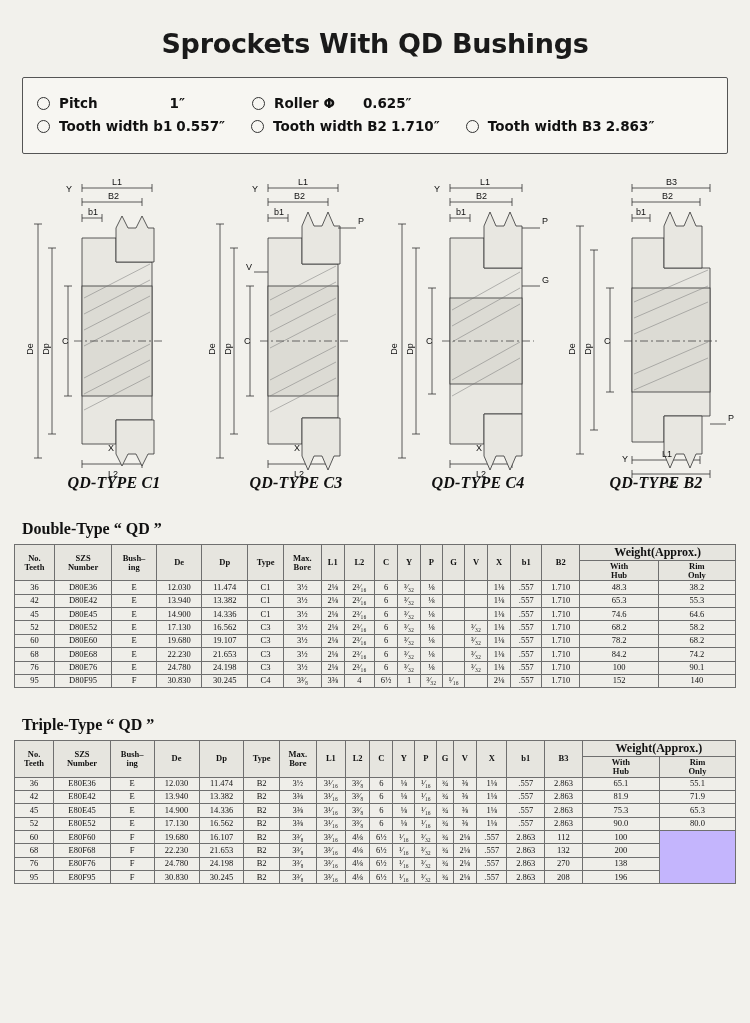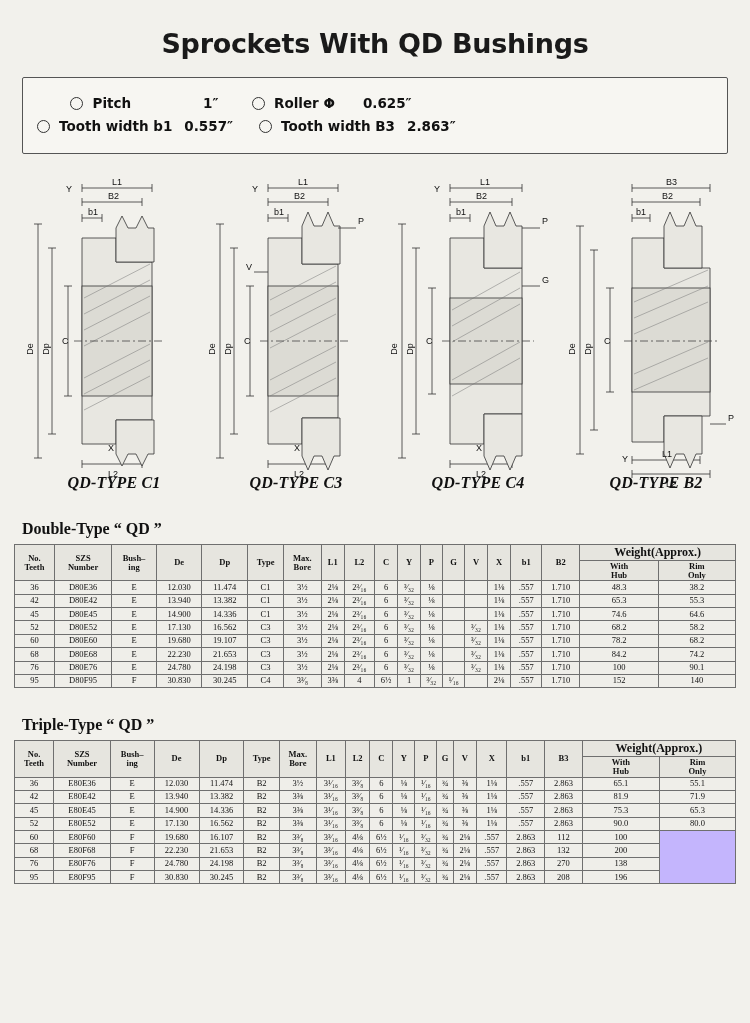--- a/index.html
+++ b/index.html
@@ -26,31 +26,31 @@
 
   
   .specbox{
     margin:8px 22px 0 22px;
     border:1.5px solid #555;
     background:#f7f6f2;
     padding:10px 14px 12px 14px;
     border-radius:2px;
   }
   .specrow{display:flex;align-items:center;margin:7px 0;}
-  .spec-item{display:flex;align-items:center;justify-content:center;}
+  .spec-item{display:flex;align-items:center;}
   .circle{
     width:11px;height:11px;border:1.5px solid #333;border-radius:50%;
     display:inline-block;margin-right:9px;flex:none;
   }
   .spec-label{
     font-family:"DejaVu Sans",sans-serif;font-weight:bold;font-size:13.5px;
   }
   .spec-val{
     font-family:"DejaVu Sans",sans-serif;font-weight:bold;font-size:13.5px;
-    margin-left:12px;
+    margin-left:4px;
   }
 
   
   .drawings{
     position:relative;
     margin:14px 10px 0 10px;
     height:340px;
   }
   .fig{position:absolute;top:0;width:180px;height:340px;}
   .fig svg{display:block;}
@@ -113,20 +113,25 @@
         <span class="circle"></span>
         <span class="spec-label">Roller Φ</span>
         <span class="spec-val" style="margin-left:28px">0.625″</span>
       </div>
     </div>
     <div class="specrow">
       <div class="spec-item">
         <span class="circle"></span>
         <span class="spec-label">Tooth width b1</span>
         <span class="spec-val">0.557″</span>
+      </div>
+      <div class="spec-item" style="margin-left:26px">
+        <span class="circle"></span>
+        <span class="spec-label">Tooth width B2</span>
+        <span class="spec-val">1.710″</span>
       </div>
       <div class="spec-item" style="margin-left:26px">
         <span class="circle"></span>
         <span class="spec-label">Tooth width B3</span>
         <span class="spec-val">2.863″</span>
       </div>
     </div>
   </div>
 
   <div class="drawings">

